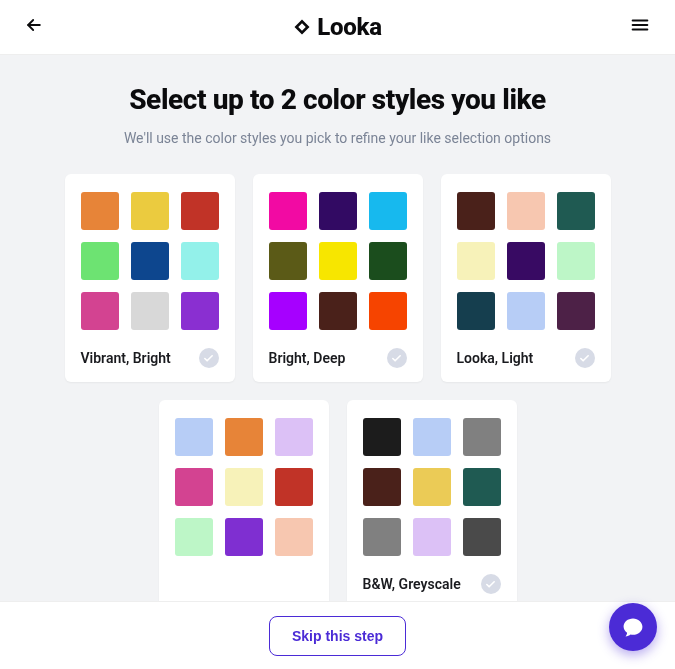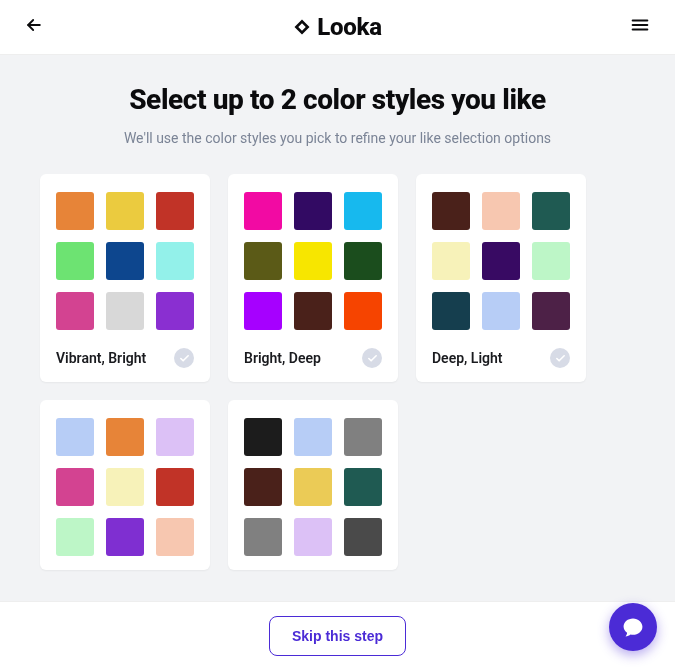--- a/index.html
+++ b/index.html
@@ -5,21 +5,21 @@
   * { box-sizing: border-box; margin: 0; padding: 0; }
   html, body { width: 675px; height: 669px; font-family: -apple-system, BlinkMacSystemFont, "Segoe UI", Roboto, "Helvetica Neue", Arial, sans-serif; background: #f2f3f5; overflow: hidden; }
   .topbar { position: relative; height: 55px; background: #fff; display: flex; align-items: center; justify-content: center; border-bottom: 1px solid #eee; }
   .back-btn { position: absolute; left: 18px; top: 50%; transform: translateY(-50%); cursor: pointer; padding: 6px; }
   .menu-btn { position: absolute; right: 18px; top: 50%; transform: translateY(-50%); cursor: pointer; padding: 6px; }
   .brand { display: flex; align-items: center; gap: 6px; font-weight: 800; font-size: 24px; letter-spacing: -0.3px; color: #0b0b0d; }
   .brand-mark { width: 18px; height: 18px; }
   .page { padding: 28px 0 90px; }
   .title { text-align: center; font-size: 28px; font-weight: 800; color: #0b0b0d; letter-spacing: -0.4px; }
   .subtitle { text-align: center; margin-top: 14px; font-size: 14px; color: #7b8496; }
-  .grid { margin: 28px auto 0; width: 100%; display: flex; flex-wrap: wrap; justify-content: flex-start; gap: 18px; padding: 0 40px; }
+  .grid { margin: 28px auto 0; width: 100%; display: flex; flex-wrap: wrap; justify-content: center; gap: 18px; padding: 0 40px; }
   .card { width: 170px; background: #fff; border-radius: 6px; box-shadow: 0 1px 2px rgba(0,0,0,0.05); padding: 18px 16px 14px; cursor: pointer; }
   .swatches { display: grid; grid-template-columns: repeat(3, 1fr); gap: 12px; }
   .sw { width: 38px; height: 38px; border-radius: 3px; }
   .card-footer { display: flex; align-items: center; justify-content: space-between; margin-top: 18px; }
   .card-label { font-size: 14px; font-weight: 600; color: #1a1b1f; }
   .check { width: 20px; height: 20px; border-radius: 50%; background: #d7dbe6; display: flex; align-items: center; justify-content: center; }
   .check svg { width: 11px; height: 11px; }
   .skip-bar { position: absolute; left: 0; right: 0; bottom: 0; height: 68px; display: flex; align-items: center; justify-content: center; background: #fff; border-top: 1px solid #eee; }
   .skip-btn { border: 1.5px solid #4b2bd6; color: #4b2bd6; background: #fff; font-weight: 700; font-size: 14px; padding: 11px 22px; border-radius: 8px; cursor: pointer; }
   .chat-fab { position: absolute; right: 18px; bottom: 18px; width: 48px; height: 48px; border-radius: 50%; background: #4b2bd6; display: flex; align-items: center; justify-content: center; cursor: pointer; box-shadow: 0 4px 12px rgba(75,43,214,0.4); }
@@ -102,21 +102,21 @@
           <div class="sw" style="background: rgb(247, 199, 176);"></div>
           <div class="sw" style="background: rgb(31, 90, 82);"></div>
           <div class="sw" style="background: rgb(247, 242, 185);"></div>
           <div class="sw" style="background: rgb(56, 10, 99);"></div>
           <div class="sw" style="background: rgb(189, 246, 199);"></div>
           <div class="sw" style="background: rgb(21, 62, 78);"></div>
           <div class="sw" style="background: rgb(183, 205, 246);"></div>
           <div class="sw" style="background: rgb(77, 33, 71);"></div>
         </div>
         <div class="card-footer">
-          <div class="card-label">Deep, Light</div>
+          <div class="card-label">Looka, Light</div>
           <div class="check">
             <svg viewBox="0 0 24 24" fill="none" stroke="#ffffff" stroke-width="3.5" stroke-linecap="round" stroke-linejoin="round">
               <polyline points="20 6 9 17 4 12"></polyline>
             </svg>
           </div>
         </div>
       </div>
       <div class="card">
         <div class="swatches">
           <div class="sw" style="background: rgb(183, 205, 246);"></div>
@@ -135,20 +135,28 @@
           <div class="sw" style="background: rgb(28, 28, 28);"></div>
           <div class="sw" style="background: rgb(183, 205, 246);"></div>
           <div class="sw" style="background: rgb(128, 128, 128);"></div>
           <div class="sw" style="background: rgb(74, 33, 26);"></div>
           <div class="sw" style="background: rgb(235, 203, 86);"></div>
           <div class="sw" style="background: rgb(31, 90, 82);"></div>
           <div class="sw" style="background: rgb(128, 128, 128);"></div>
           <div class="sw" style="background: rgb(220, 193, 246);"></div>
           <div class="sw" style="background: rgb(74, 74, 74);"></div>
         </div>
+        <div class="card-footer">
+          <div class="card-label">B&amp;W, Greyscale</div>
+          <div class="check">
+            <svg viewBox="0 0 24 24" fill="none" stroke="#ffffff" stroke-width="3.5" stroke-linecap="round" stroke-linejoin="round">
+              <polyline points="20 6 9 17 4 12"></polyline>
+            </svg>
+          </div>
+        </div>
       </div>
     </div>
 </div>
 
 <div class="skip-bar">
   <button class="skip-btn">Skip this step</button>
 </div>
 
 <div class="chat-fab">
   <svg viewBox="0 0 28 28" fill="#fff">

